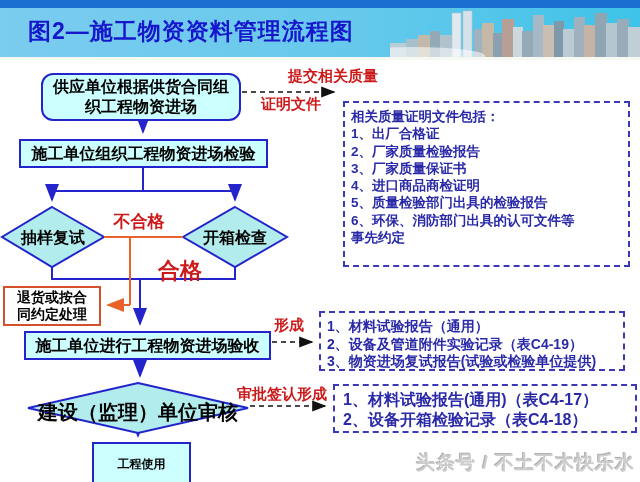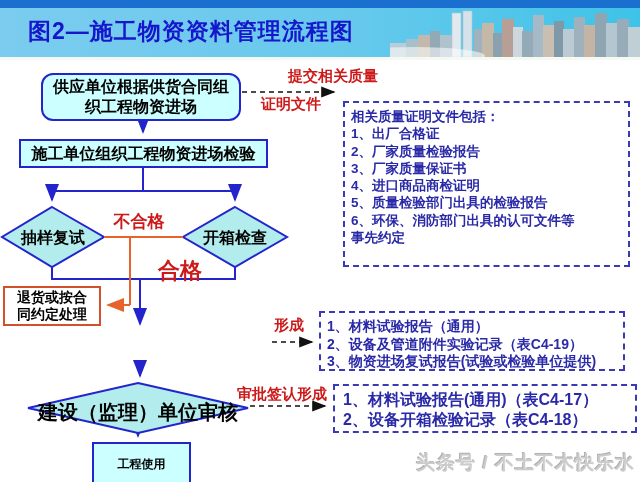--- a/index.html
+++ b/index.html
@@ -135,20 +135,21 @@
   <div class="lbl-red" style="left:158px;top:256px;width:44px;font-size:22px;">合格</div>
 
   <div class="dlabel" style="left:2px;top:228px;width:102px;font-size:16px;">抽样复试</div>
   <div class="dlabel" style="left:183px;top:228px;width:104px;font-size:16px;">开箱检查</div>
 
   <div class="return-box">
     <div>退货或按合</div>
     <div>同约定处理</div>
   </div>
 
+  <div class="box" style="left:24px;top:331px;width:247px;height:29px;font-size:16px;">施工单位进行工程物资进场验收</div>
 
   <div class="lbl-red" style="left:271px;top:316px;width:36px;font-size:15px;">形成</div>
 
   <div class="dlabel" style="left:28px;top:399px;width:220px;font-size:20px;">建设（监理）单位审核</div>
 
   <div class="lbl-red" style="left:233px;top:385px;width:98px;font-size:15px;">审批签认形成</div>
 
   <div class="box" style="left:92px;top:442px;width:99px;height:44px;font-size:12px;">工程使用</div>
 
   <div class="panel panel-quality">

